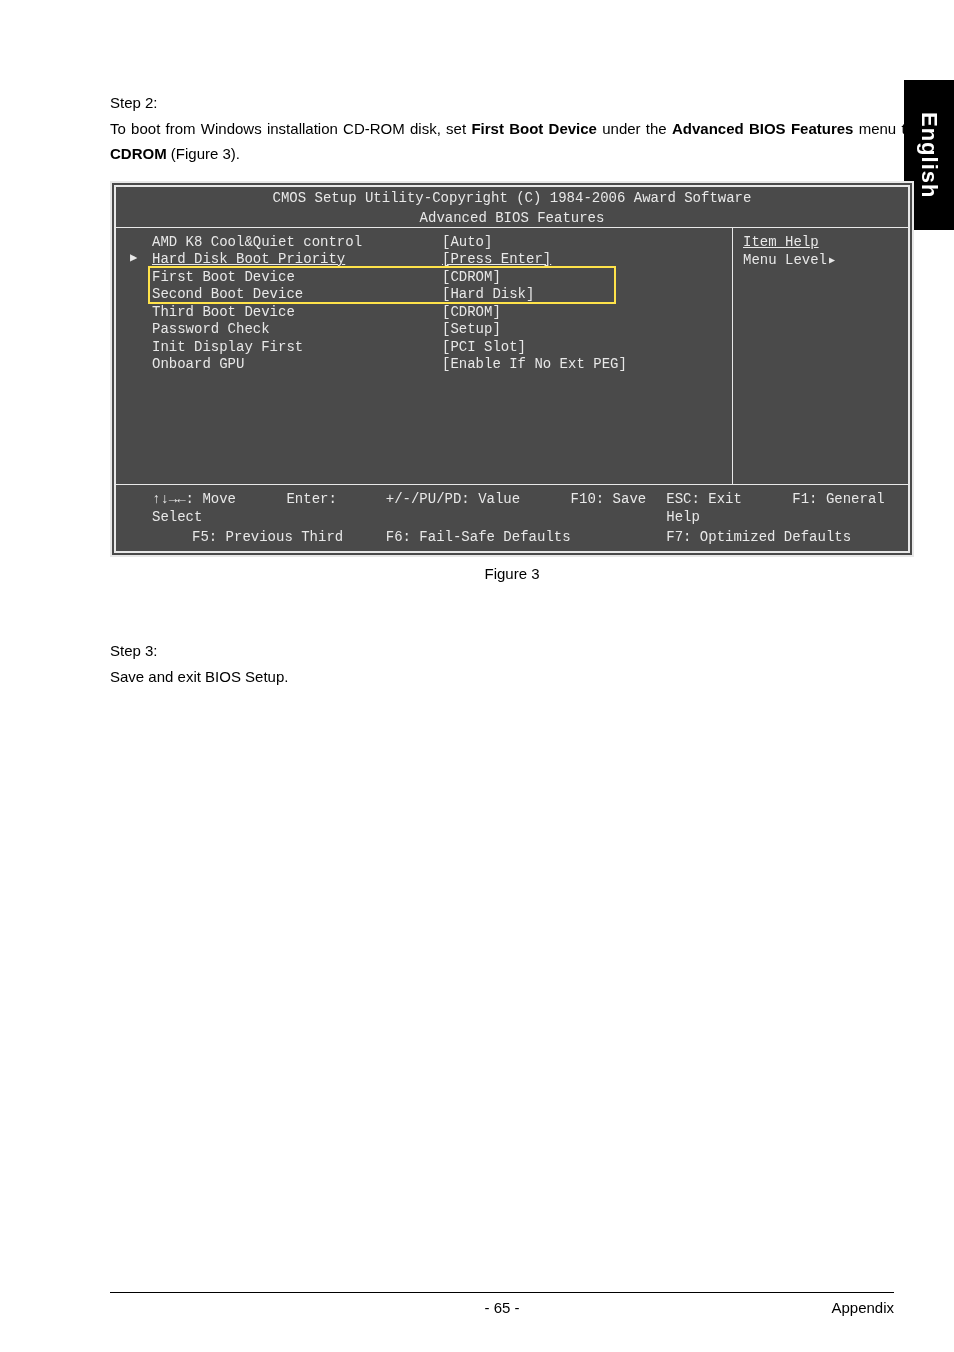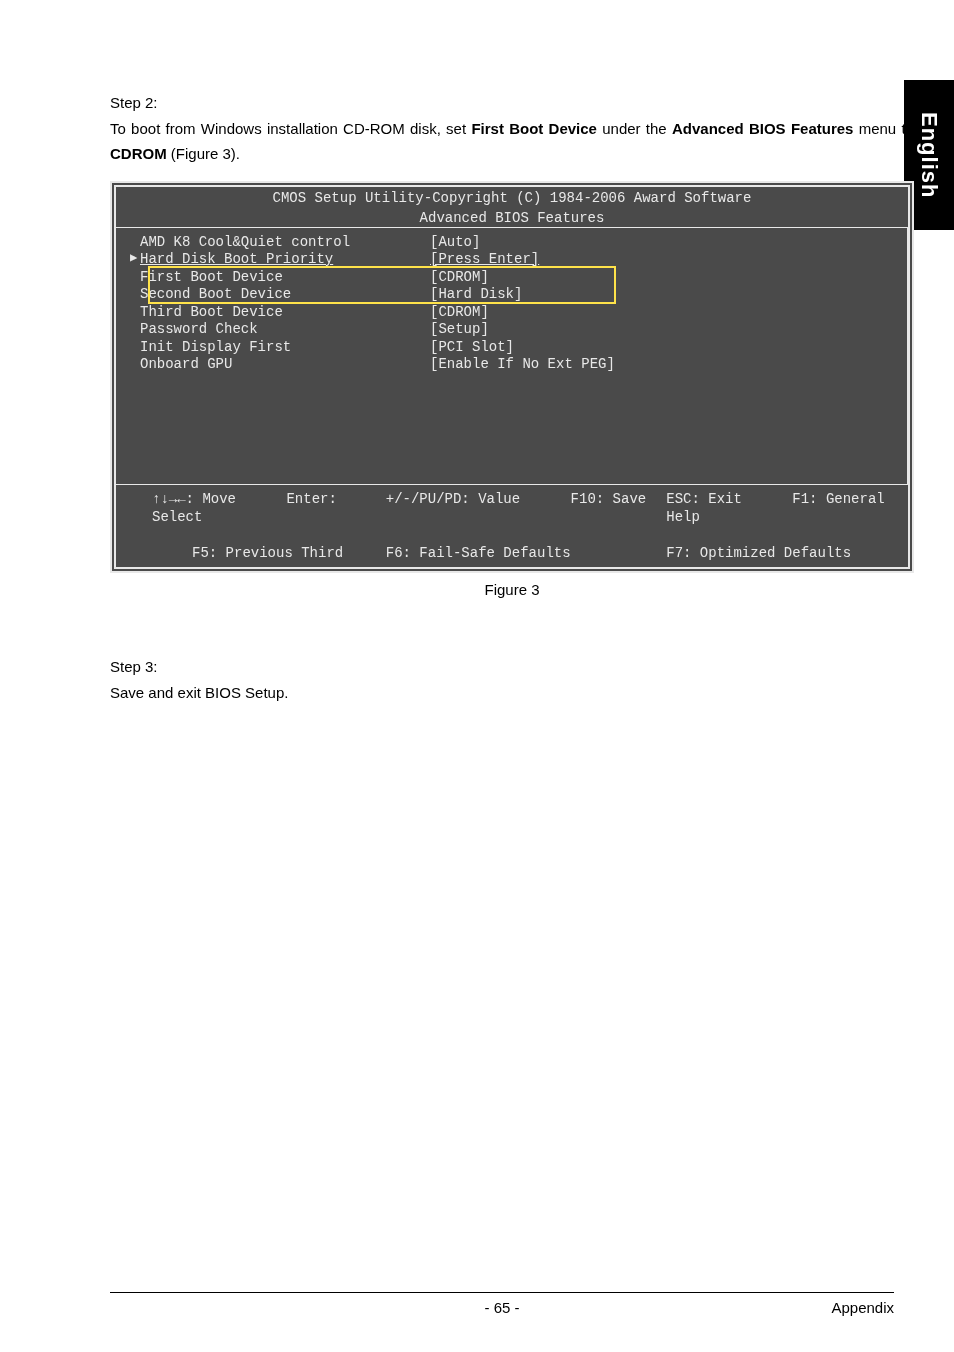--- a/index.html
+++ b/index.html
@@ -52,21 +52,21 @@
       padding: 3px 0 1px;
       font-size: 14px;
     }
     .bios-body {
       display: flex;
       border-top: 1px solid #e8e8e8;
       border-bottom: 1px solid #e8e8e8;
     }
     .bios-left {
       flex: 1;
-      padding: 6px 8px 110px 24px;
+      padding: 6px 8px 110px 36px;
       position: relative;
       border-right: 1px solid #e8e8e8;
     }
     .bios-right {
       width: 175px;
       padding: 6px 10px;
     }
     .bios-row {
       display: flex;
       line-height: 1.25;
@@ -102,21 +102,21 @@
     .right-level::after {
       content: "▶";
       font-size: 10px;
       vertical-align: middle;
       margin-left: 2px;
     }
     .bios-footer {
       padding: 5px 8px 5px 36px;
       display: grid;
       grid-template-columns: 1fr 1.2fr 1fr;
-      row-gap: 18px;
+      row-gap: 2px;
       font-size: 14px;
       line-height: 1.3;
     }
     .figure-caption {
       text-align: center;
       margin-top: 8px;
       font-size: 15px;
     }
     .step3-block {
       margin-top: 56px;
@@ -188,20 +188,24 @@
         </div>
         <div class="bios-row">
           <span class="bios-label">Init Display First</span>
           <span class="bios-value">[PCI Slot]</span>
         </div>
         <div class="bios-row">
           <span class="bios-label">Onboard GPU</span>
           <span class="bios-value">[Enable If No Ext PEG]</span>
         </div>
       </div>
+      <div class="bios-right">
+        <div class="right-title">Item Help</div>
+        <div class="right-level">Menu Level</div>
+      </div>
     </div>
     <div class="bios-footer">
       <div>
         <span>↑↓→←: Move</span>&nbsp;&nbsp;&nbsp;&nbsp;&nbsp;&nbsp;<span>Enter: Select</span>
       </div>
       <div>
         <span>+/-/PU/PD: Value</span>&nbsp;&nbsp;&nbsp;&nbsp;&nbsp;&nbsp;<span>F10: Save</span>
       </div>
       <div>
         <span>ESC: Exit</span>&nbsp;&nbsp;&nbsp;&nbsp;&nbsp;&nbsp;<span>F1: General Help</span>

